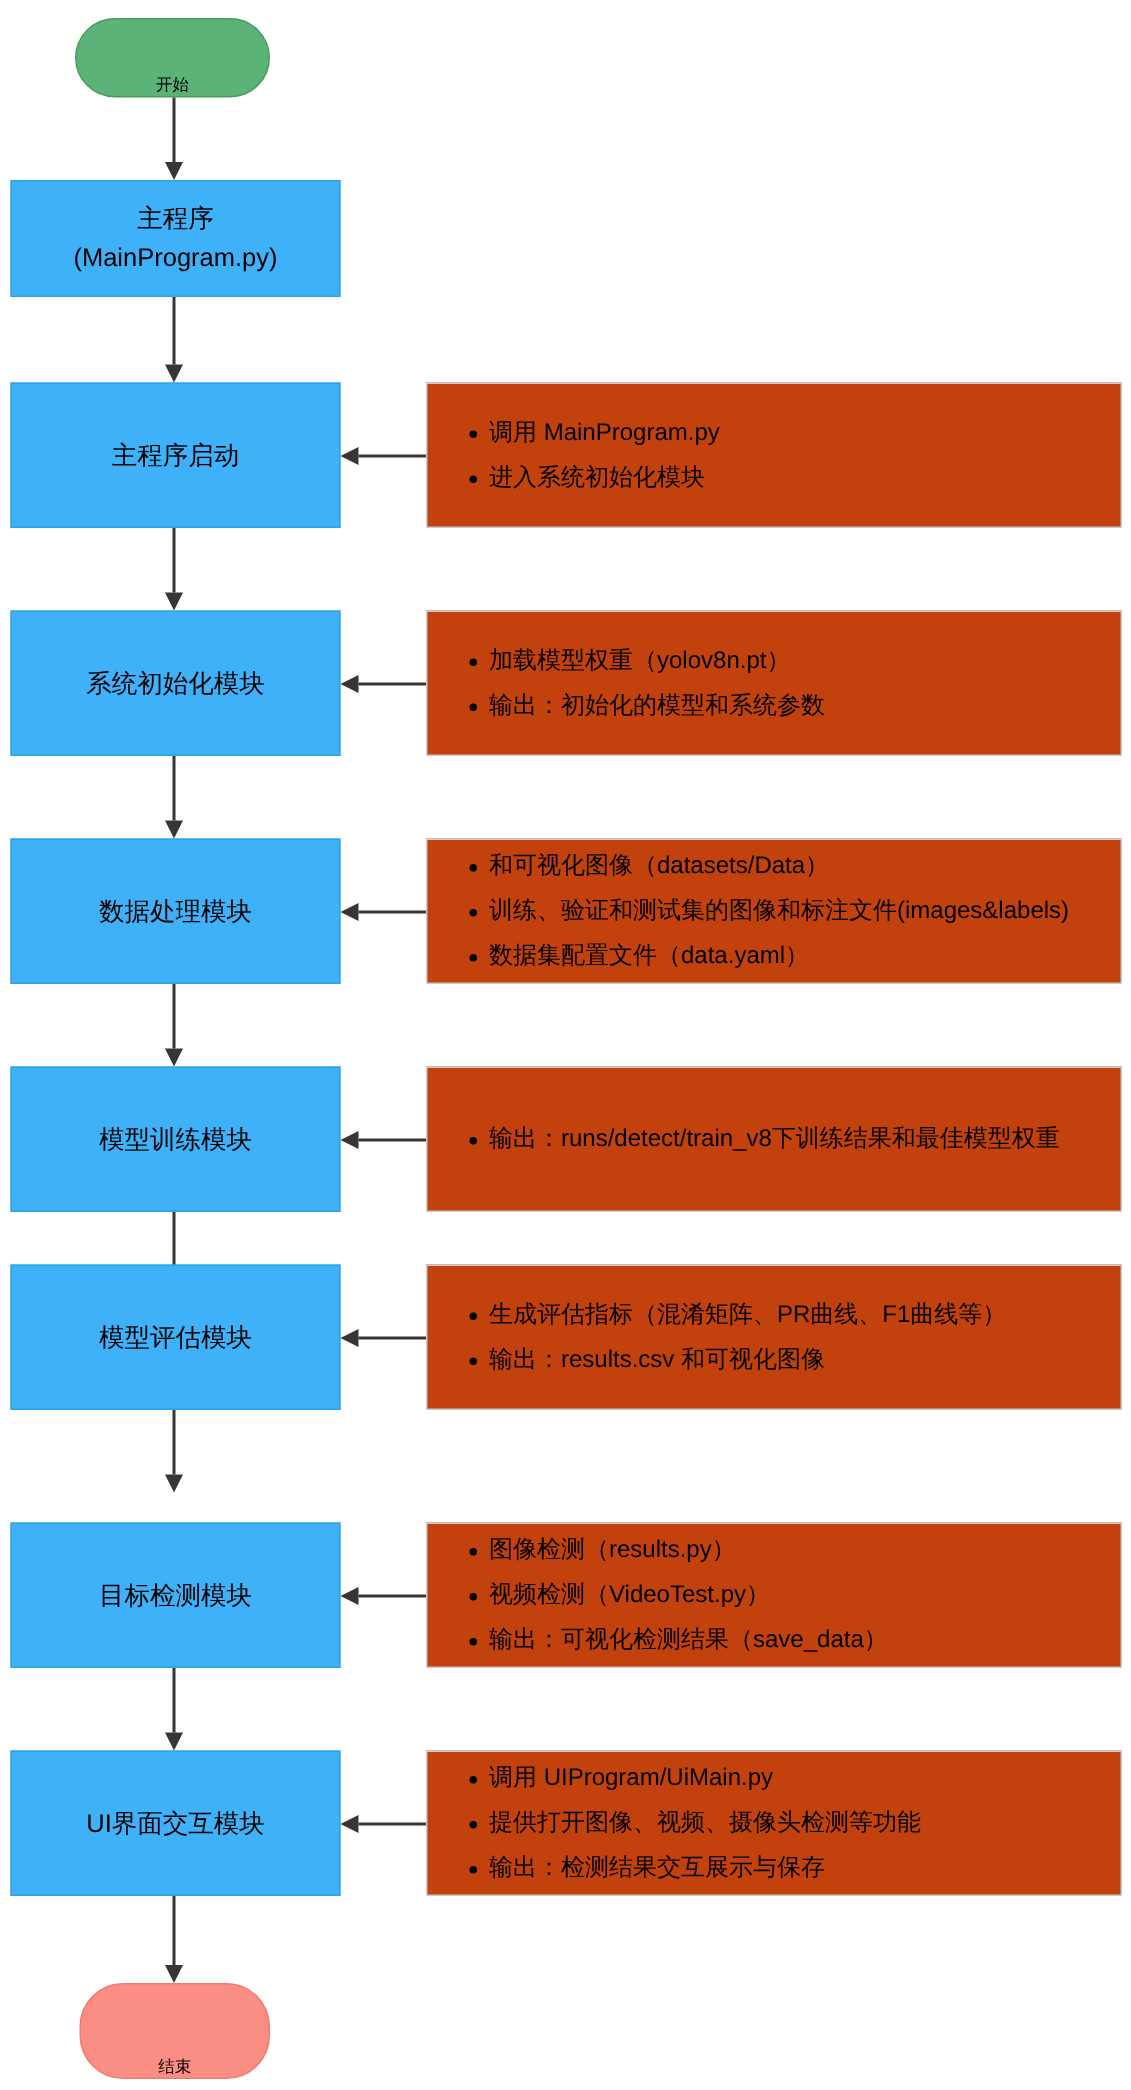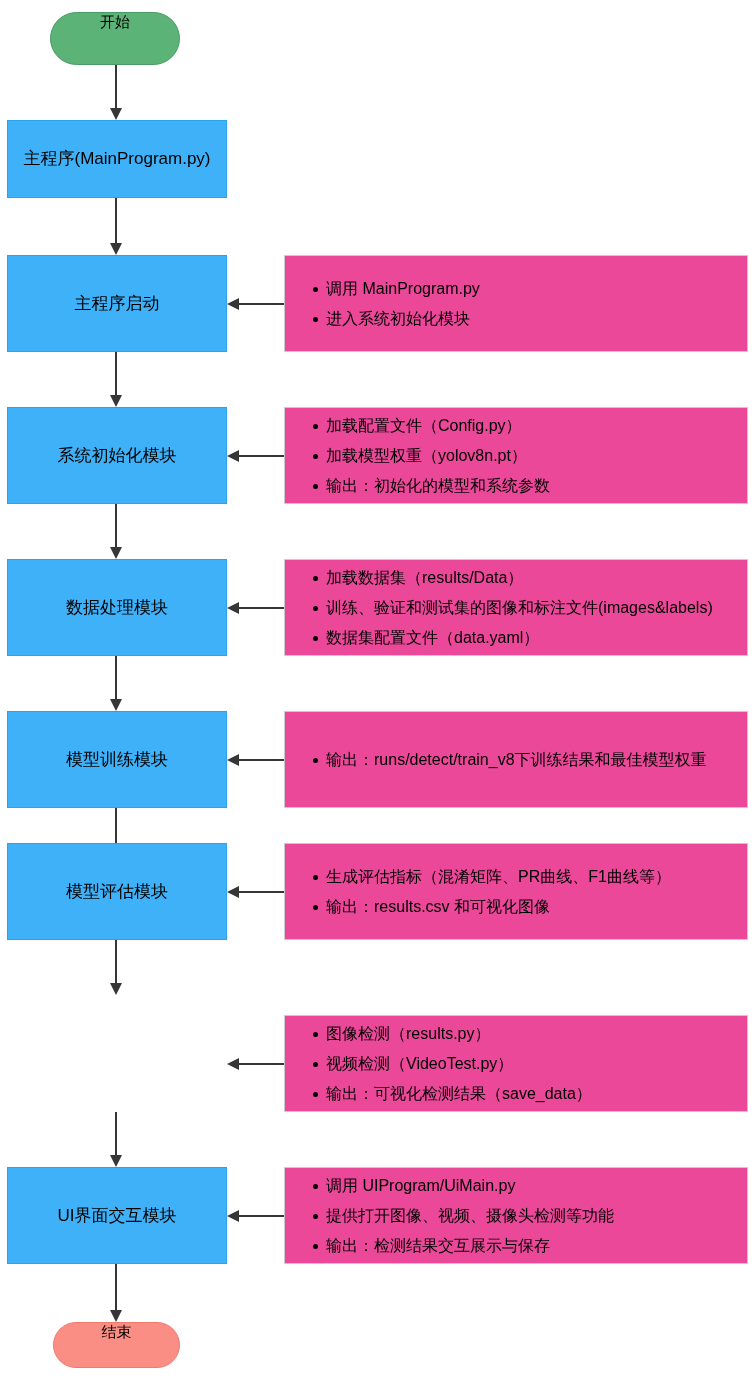--- a/index.html
+++ b/index.html
@@ -2,44 +2,44 @@
 <html><head>
 <meta charset="utf-8">
 <style>
   html,body { margin:0; padding:0; background:#ffffff; }
   .canvas {
     position:relative; width:754px; height:1393px; background:#ffffff;
     font-family:"Liberation Sans","DejaVu Sans",sans-serif; color:#000;
     overflow:hidden;
   }
   .terminal {
-    position:absolute; display:flex; align-items:flex-start; justify-content:center;
-    font-size:15px; box-sizing:border-box;
+    position:absolute; display:flex; align-items:flex-end; justify-content:center;
+    font-size:11px; box-sizing:border-box;
   }
   .terminal.start {
     left:50px; top:12px; width:130px; height:53px;
     background:#5cb377; border:1px solid #4a9a63; border-radius:27px;
   }
   .terminal.end {
-    left:53px; top:1322px; width:127px; height:46px;
+    left:53px; top:1322px; width:127px; height:64px;
     background:#fa8e84; border:1px solid #ef7a6e; border-radius:29px;
   }
   .process {
     position:absolute; left:7px; width:220px; box-sizing:border-box;
     background:#3eb1f8; border:1px solid #2aa3e8;
-    display:flex; align-items:center; justify-content:center;
+    display:flex; flex-direction:column; align-items:center; justify-content:center;
     font-size:17px; text-align:center;
   }
   .process.program { top:120px; height:78px; line-height:26px; }
   .process.program span { display:block; }
   .row { position:absolute; left:0; width:754px; height:97px; }
   .row .process { top:0; height:97px; }
   .note {
     position:absolute; left:284px; top:0; width:464px; height:97px; box-sizing:border-box;
-    background:#ec4899; border:1px solid #cbcbcb;
+    background:#c2410c; border:1px solid #cbcbcb;
     display:flex; align-items:center;
   }
   .notes { list-style:none; margin:0; padding:0 6px 0 26px; font-size:16px; }
   .notes li { position:relative; padding-left:15px; line-height:30px; white-space:nowrap; }
   .notes li::before {
     content:""; position:absolute; left:2px; top:13px;
     width:5px; height:5px; border-radius:50%; background:#000;
   }
   .varrow {
     position:absolute; left:109px; width:13px;
@@ -109,42 +109,41 @@
   <div class="row" style="top:407px;">
     <div class="process">
       <span>系统初始化模块</span>
     </div>
     <div class="harrow">
       <span class="hhead"></span>
       <span class="hline"></span>
     </div>
     <div class="note">
       <ul class="notes">
-        <li>加载配置文件（Config.py）</li>
         <li>加载模型权重（yolov8n.pt）</li>
         <li>输出：初始化的模型和系统参数</li>
       </ul>
     </div>
     <div class="varrow" style="top:97px;height:55px;">
       <span class="vline"></span>
       <span class="vhead"></span>
     </div>
   </div>
 
   <div class="row" style="top:559px;">
     <div class="process">
       <span>数据处理模块</span>
     </div>
     <div class="harrow">
       <span class="hhead"></span>
       <span class="hline"></span>
     </div>
     <div class="note">
       <ul class="notes">
-        <li>加载数据集（results/Data）</li>
+        <li>和可视化图像（datasets/Data）</li>
         <li>训练、验证和测试集的图像和标注文件(images&amp;labels)</li>
         <li>数据集配置文件（data.yaml）</li>
       </ul>
     </div>
     <div class="varrow" style="top:97px;height:55px;">
       <span class="vline"></span>
       <span class="vhead"></span>
     </div>
   </div>
 
@@ -181,20 +180,23 @@
         <li>输出：results.csv 和可视化图像</li>
       </ul>
     </div>
     <div class="varrow" style="top:97px;height:55px;">
       <span class="vline"></span>
       <span class="vhead"></span>
     </div>
   </div>
 
   <div class="row" style="top:1015px;">
+    <div class="process">
+      <span>目标检测模块</span>
+    </div>
     <div class="harrow">
       <span class="hhead"></span>
       <span class="hline"></span>
     </div>
     <div class="note">
       <ul class="notes">
         <li>图像检测（results.py）</li>
         <li>视频检测（VideoTest.py）</li>
         <li>输出：可视化检测结果（save_data）</li>
       </ul>

